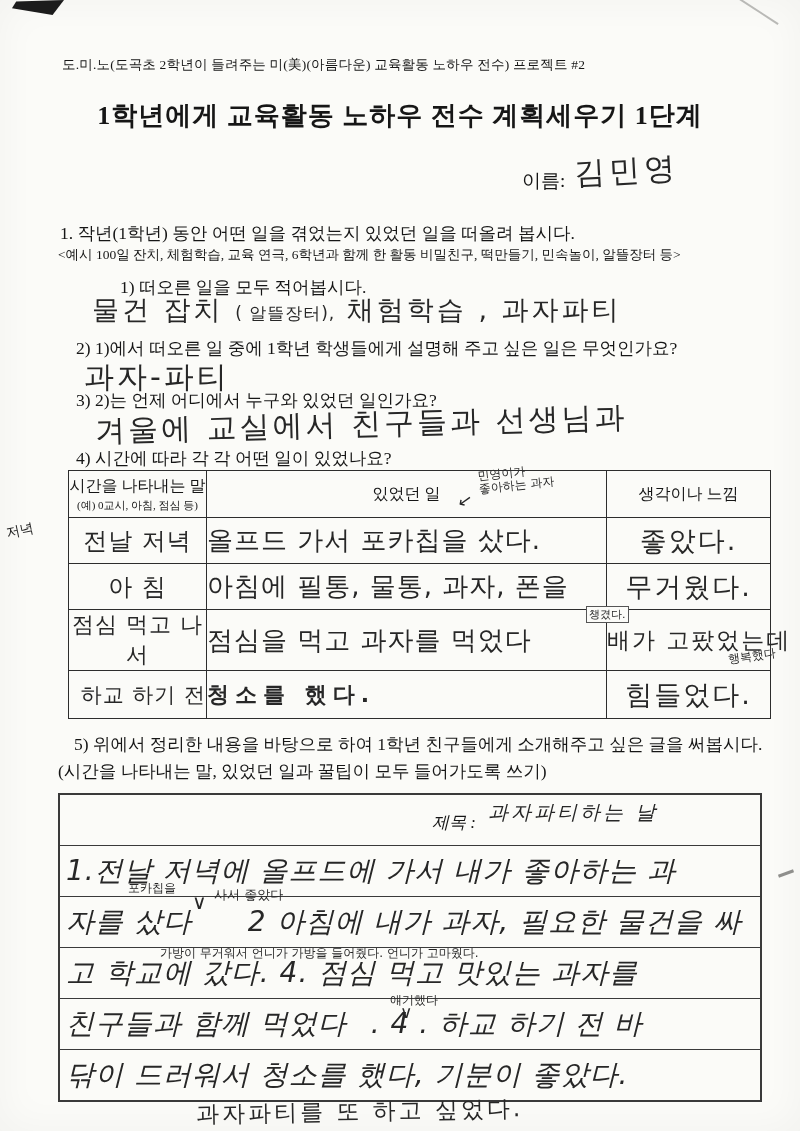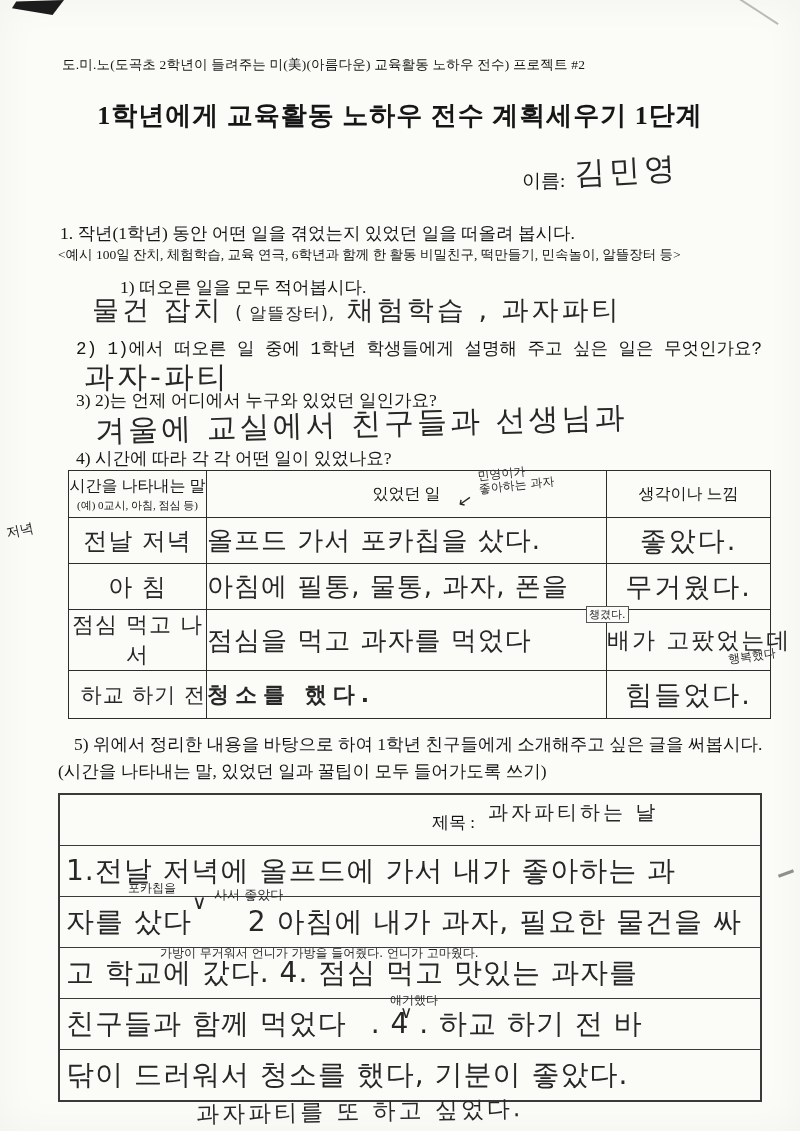--- a/index.html
+++ b/index.html
@@ -22,21 +22,21 @@
   .page-title{left:0;top:98px;width:100%;text-align:center;font-size:26px;font-weight:bold;letter-spacing:1px;}
   .name-label{left:522px;top:168px;font-size:19px;}
   .name-value{left:574px;top:150px;font-size:31px;transform:rotate(-3deg);letter-spacing:4px;}
 
   .q1-prompt{left:60px;top:221px;font-size:17.5px;}
   .q1-example{left:58px;top:246px;font-size:13.5px;}
   .sub-prompt{font-size:17.5px;}
   .sub1-prompt{left:80px;top:275px;margin-left:40px;}
   .ans1{left:92px;top:292px;font-size:27px;letter-spacing:3px;}
   .ans1 .small-part{font-size:17px;letter-spacing:1px;}
-  .sub2-prompt{left:76px;top:336px;font-family:Liberation Mono, monospace;}
+  .sub2-prompt{left:76px;top:336px;}
   .ans2{left:84px;top:357px;font-size:30px;letter-spacing:3px;}
   .sub3-prompt{left:76px;top:388px;}
   .ans3a{left:95px;top:404px;font-size:30px;letter-spacing:3px;transform:rotate(-1.5deg);}
   .ans3b{left:588px;top:423px;font-size:32px;letter-spacing:4px;}
   .sub4-prompt{left:76px;top:446px;}
 
   
   table.schedule{position:absolute;left:68px;top:470px;width:702px;border-collapse:collapse;table-layout:fixed;}
   table.schedule th,table.schedule td{border:1.5px solid #2d2d2d;padding:0 0;overflow:visible;}
   table.schedule th{font-weight:normal;font-size:16px;text-align:center;height:46px;}
@@ -50,21 +50,21 @@
   .tbl-annot-arrow{left:458px;top:490px;font-size:17px;transform:rotate(10deg);}
   .margin-note{left:6px;top:522px;font-size:14px;transform:rotate(-12deg);}
   .event-note{left:586px;top:606px;font-size:11px;border:1px solid #555;padding:0 2px;background:#fbfbf8;}
   .feel-note{left:728px;top:648px;font-size:12px;transform:rotate(-8deg);}
 
   .q5-prompt{position:absolute;left:58px;top:731px;width:706px;font-size:17.5px;line-height:27px;
              text-indent:16px;white-space:normal;}
 
   
   .essay{position:absolute;left:58px;top:793px;width:700px;border:2px solid #3a3a3a;background:transparent;}
-  .essay-row{position:relative;height:50px;border-top:1.5px solid #3a3a3a;}
+  .essay-row{position:relative;height:50px;border-top:1.5px solid #3a3a3a;font-style:italic;}
   .essay-row:first-child{border-top:none;}
   .essay-title-row{display:flex;align-items:center;justify-content:flex-start;}
   .essay-title-label{position:absolute;left:372px;top:16px;font-size:17px;}
   .essay-title-value{position:absolute;left:428px;top:4px;font-size:20px;letter-spacing:3px;}
   .essay-line{position:absolute;left:6px;top:0;height:50px;line-height:50px;font-size:28px;letter-spacing:1px;}
   .gap2{margin-left:46px;}
   .gap4{margin-left:14px;}
 
   .note{font-size:12px;}
   .note-pokachip{left:128px;top:880px;}

